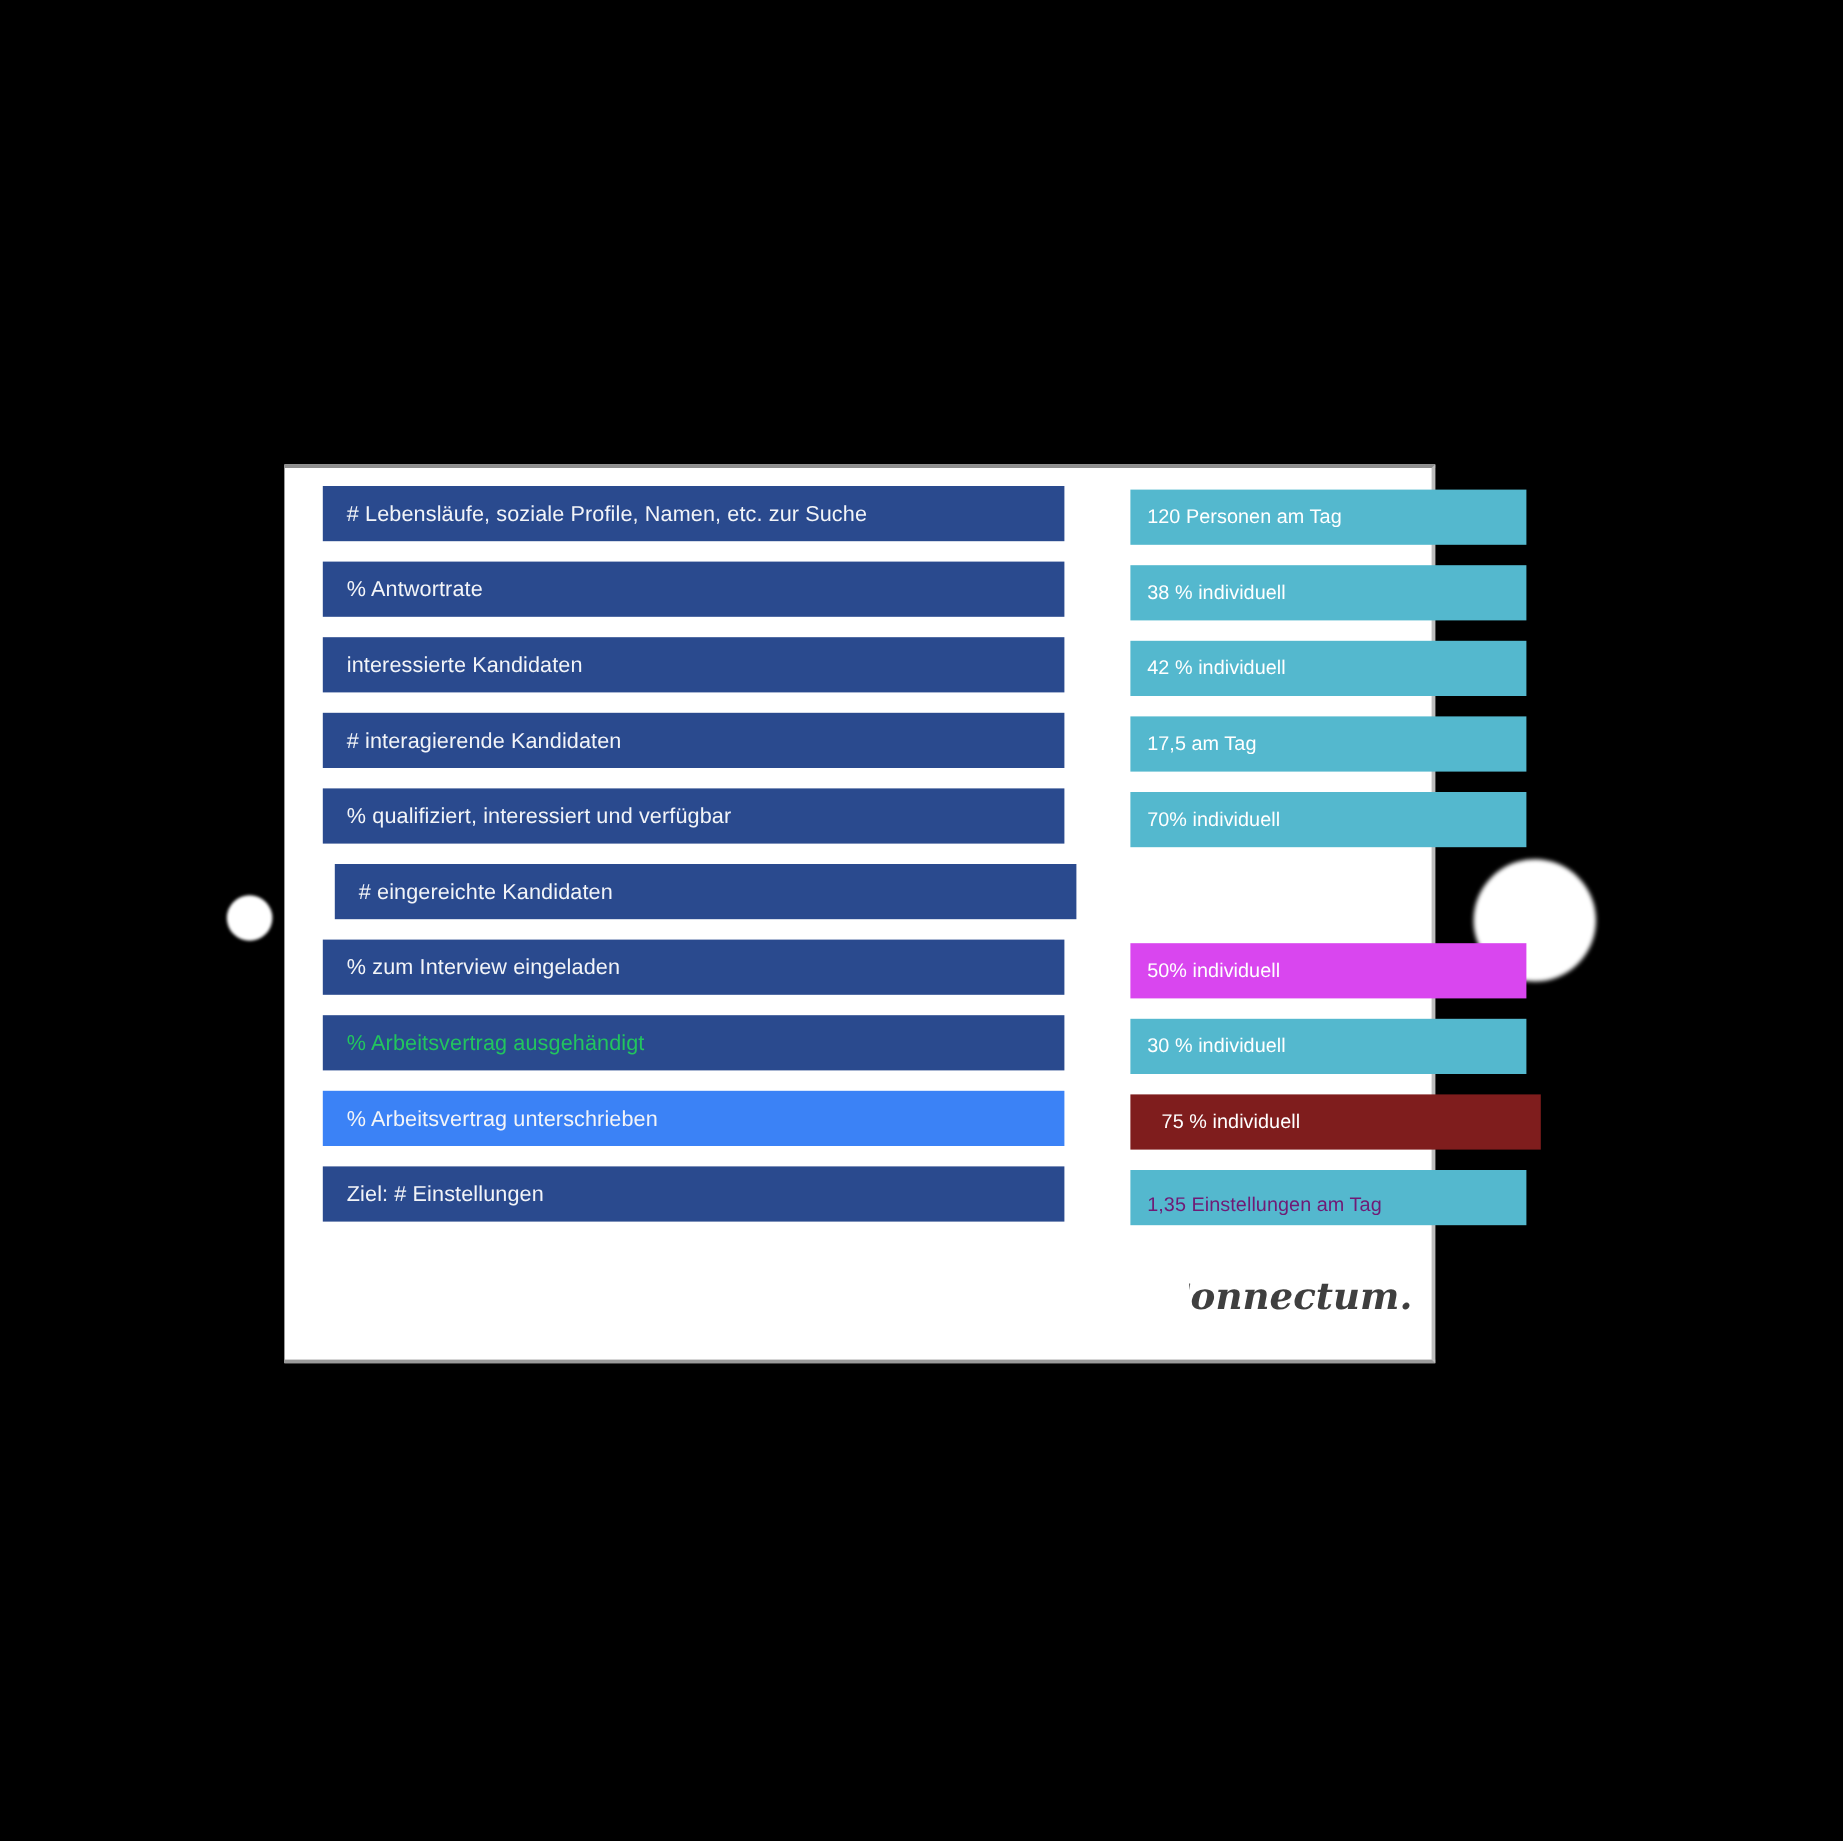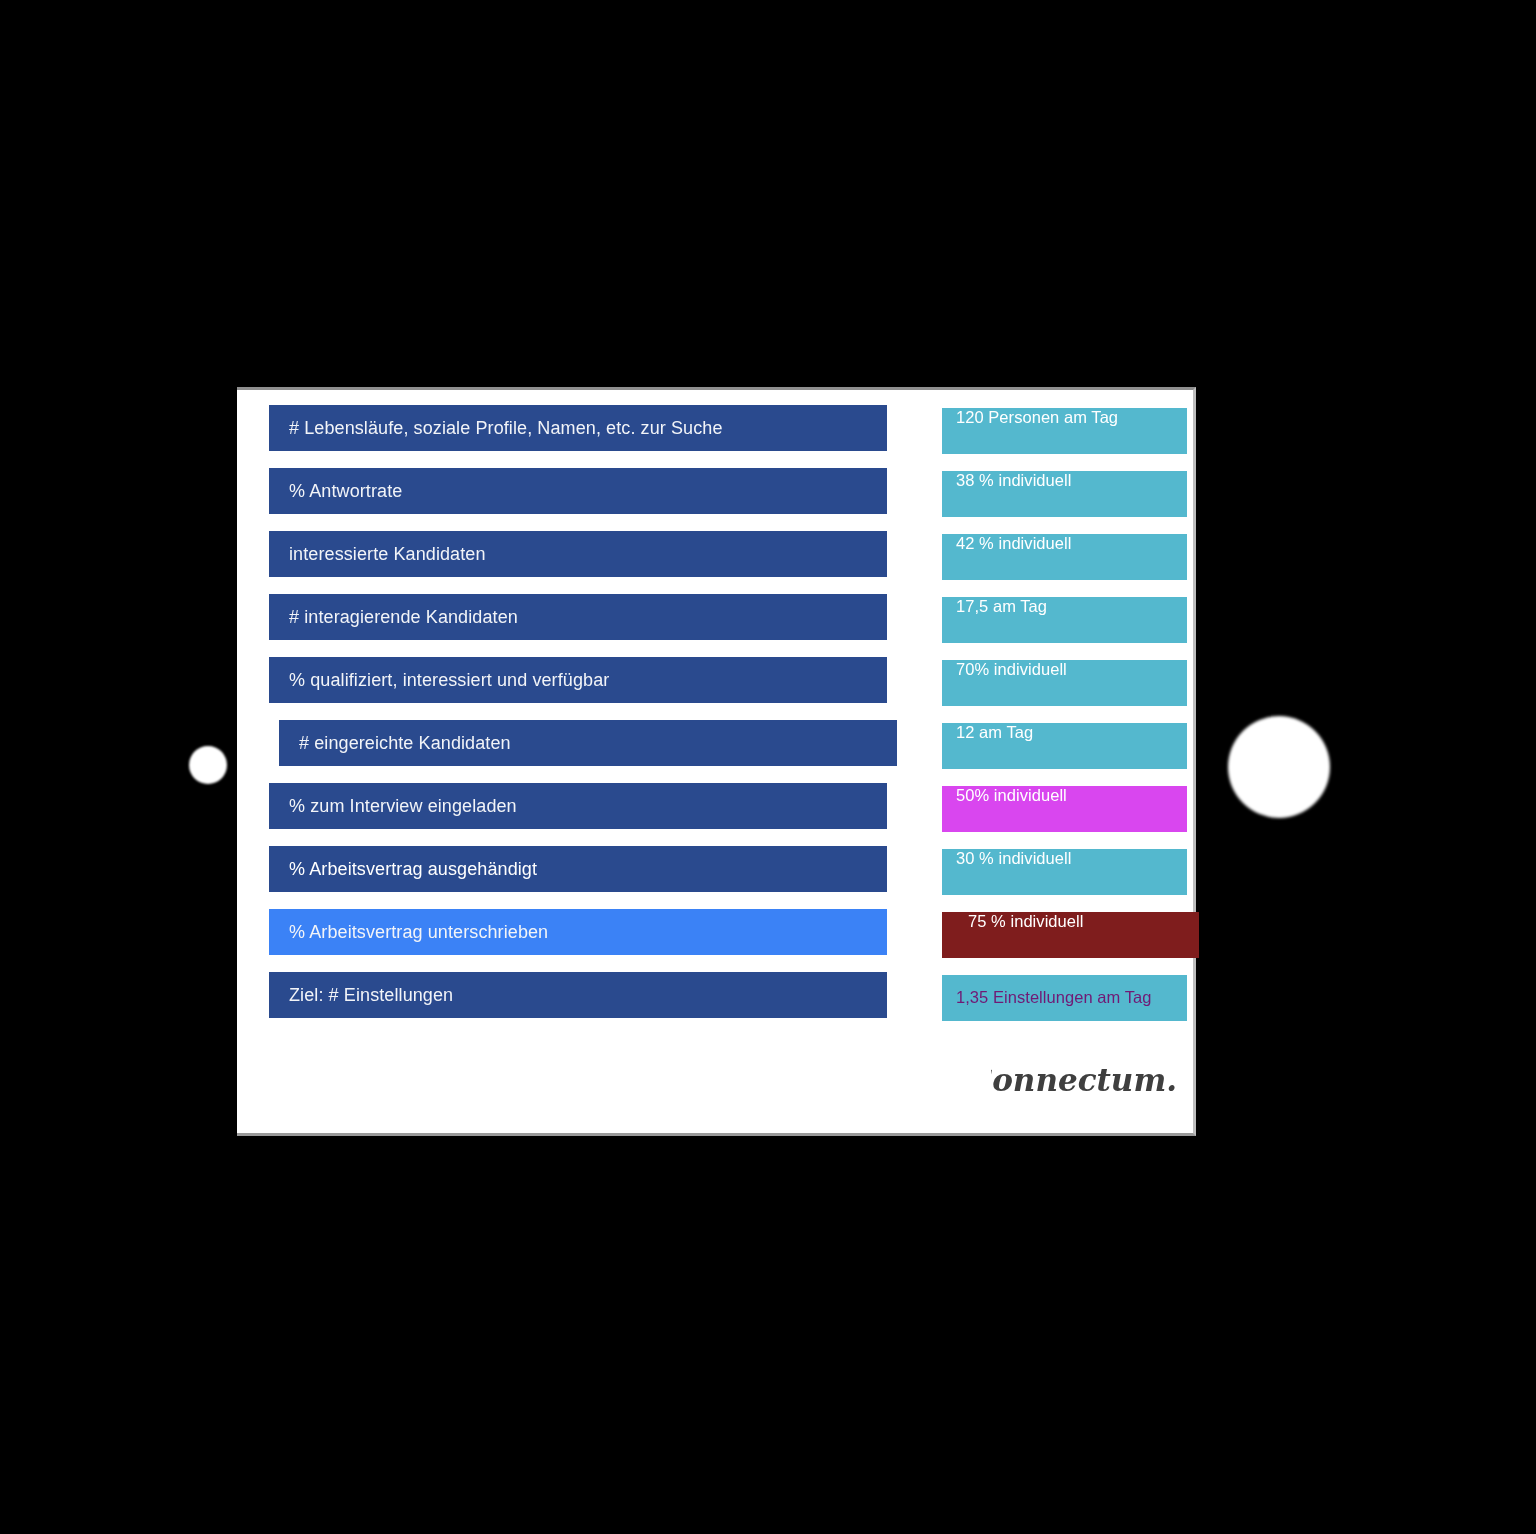--- a/index.html
+++ b/index.html
@@ -78,24 +78,25 @@
     font-size: 18px;
     letter-spacing: 0.1px;
     padding-left: 20px;
     white-space: nowrap;
   }
 
   .metric-value {
     position: absolute;
     left: 673px;
     top: 3px;
-    width: 245px;
+    width: 330px;
     height: 46px;
     background: #54B8CE;
     display: flex;
+    align-items: center;
   }
   .metric-value-text {
     color: #ffffff;
     font-size: 16.5px;
     letter-spacing: 0.05px;
     padding-left: 14px;
     white-space: nowrap;
   }
 
   
@@ -161,35 +162,32 @@
           <span class="metric-label-text" style="color: rgb(242, 244, 248);">% qualifiziert, interessiert und verfügbar</span>
         </div>
         <div class="metric-value" style="background: rgb(84, 184, 206);">
           <span class="metric-value-text" style="color: rgb(255, 255, 255);">70% individuell</span>
         </div>
       </div>
       <div class="metric-row">
         <div class="metric-label" style="background: rgb(42, 74, 142); margin-left: 10px;">
           <span class="metric-label-text" style="color: rgb(242, 244, 248);"># eingereichte Kandidaten</span>
         </div>
-        <div class="metric-value" style="background: rgb(84, 184, 206);">
-          <span class="metric-value-text" style="color: rgb(255, 255, 255);">12 am Tag</span>
-        </div>
       </div>
       <div class="metric-row">
         <div class="metric-label" style="background: rgb(42, 74, 142);">
           <span class="metric-label-text" style="color: rgb(242, 244, 248);">% zum Interview eingeladen</span>
         </div>
         <div class="metric-value" style="background: #d946ef;">
           <span class="metric-value-text" style="color: rgb(255, 255, 255);">50% individuell</span>
         </div>
       </div>
       <div class="metric-row">
         <div class="metric-label" style="background: rgb(42, 74, 142);">
-          <span class="metric-label-text" style="color: #ffffff;">% Arbeitsvertrag ausgehändigt</span>
+          <span class="metric-label-text" style="color: #22c55e;">% Arbeitsvertrag ausgehändigt</span>
         </div>
         <div class="metric-value" style="background: rgb(84, 184, 206);">
           <span class="metric-value-text" style="color: rgb(255, 255, 255);">30 % individuell</span>
         </div>
       </div>
       <div class="metric-row">
         <div class="metric-label" style="background: #3b82f6;">
           <span class="metric-label-text" style="color: rgb(242, 244, 248);">% Arbeitsvertrag unterschrieben</span>
         </div>
         <div class="metric-value" style="background: #7f1d1d; padding-left: 12px;">

